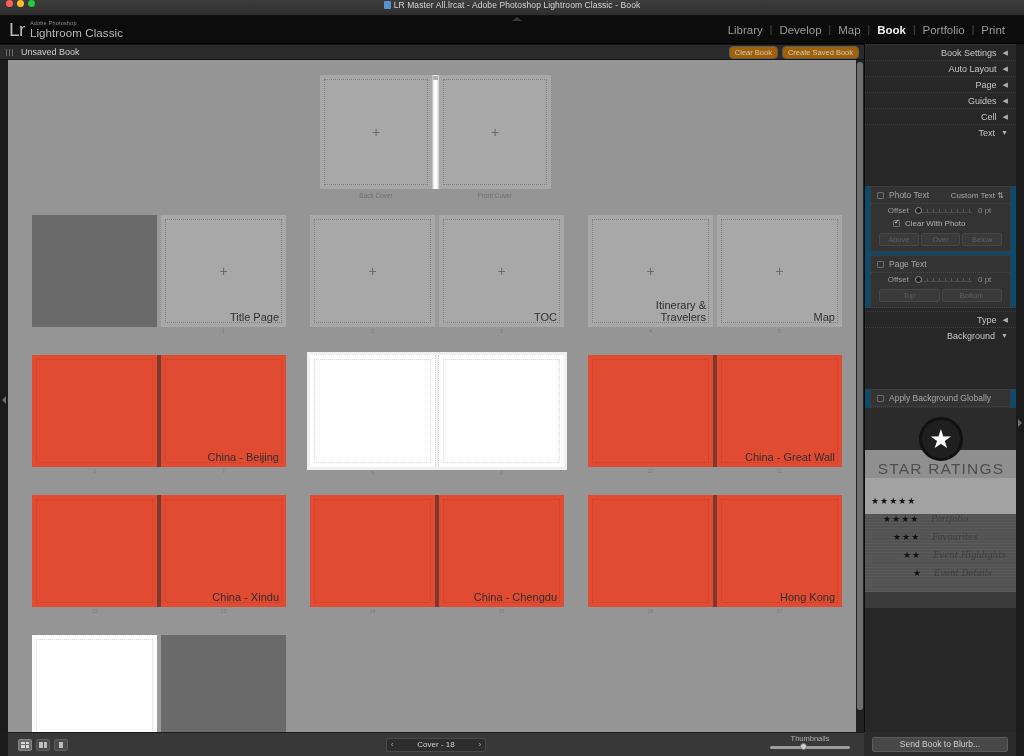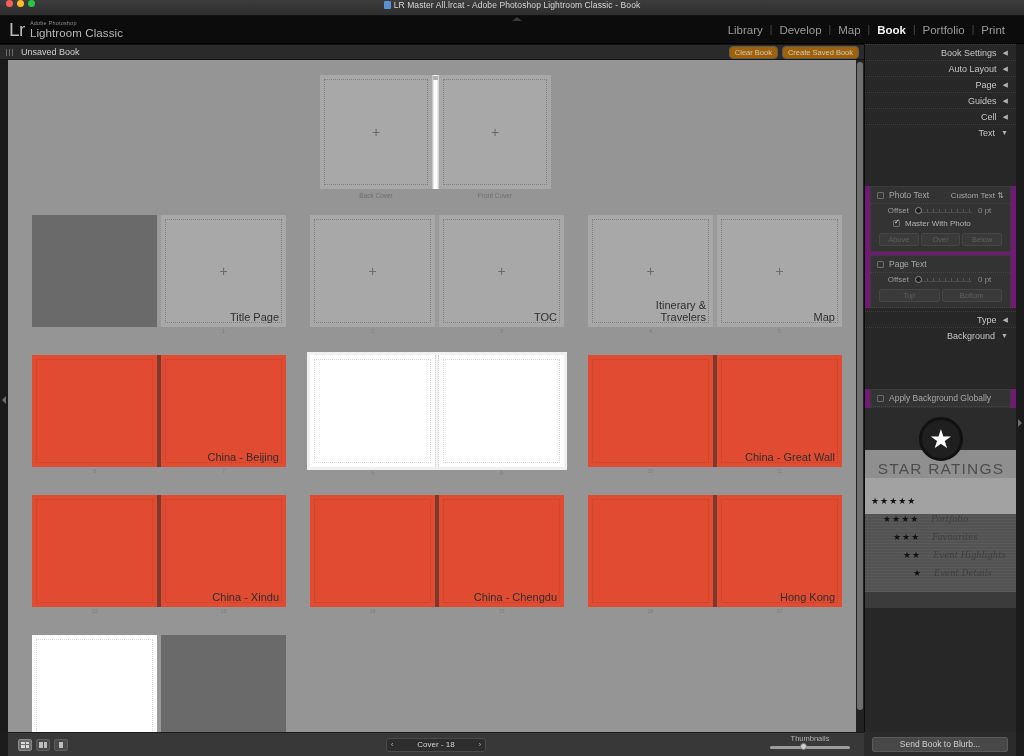--- a/index.html
+++ b/index.html
@@ -167,21 +167,21 @@
     border-left:4px solid #6d6d6d;
   }
   .sec-header {
     height: 16px; display:flex; align-items:center; justify-content:flex-end;
     padding-right: 8px; font-size: 9px; color: #c6c6c6;
     border-top: 1px dotted #3d3d3d;
     background: #272727;
     position: relative;
   }
   .sec-header .tri-c { margin-left: 6px; font-size:7px; color:#b0b0b0; }
-  .panel-body { background: #701a75; padding: 0; margin-top: 46px; }
+  .panel-body { background: #0c4a6e; padding: 0; margin-top: 46px; }
 
   .sub-row {
     display:flex; align-items:center; justify-content:space-between;
     padding: 2px 8px; font-size: 8px; color: #b2b2b2;
   }
   .chk {
     width: 7px; height: 7px; border: 1px solid #6b6b6b; display:inline-block;
     margin-right: 5px; border-radius:1px; position:relative; flex:none;
   }
   .chk.on::after {
@@ -600,21 +600,21 @@
         </div>
         <div class="slider-row">
           <span class="lbl">Offset</span>
           <span class="track">
               <span class="knob" style="left:0px;"></span>
             </span>
           <span class="val">0 pt</span>
         </div>
         <div class="sub-row" style="justify-content:flex-start;padding-left:22px;">
           <span class="chk on"></span>
-          <span>Master With Photo</span>
+          <span>Clear With Photo</span>
         </div>
         <div class="btn-triple">
           <span class="tbtn">Above</span>
           <span class="tbtn">Over</span>
           <span class="tbtn">Below</span>
         </div>
       </div>
 
       <div class="sub-block">
         <div class="sub-title">

